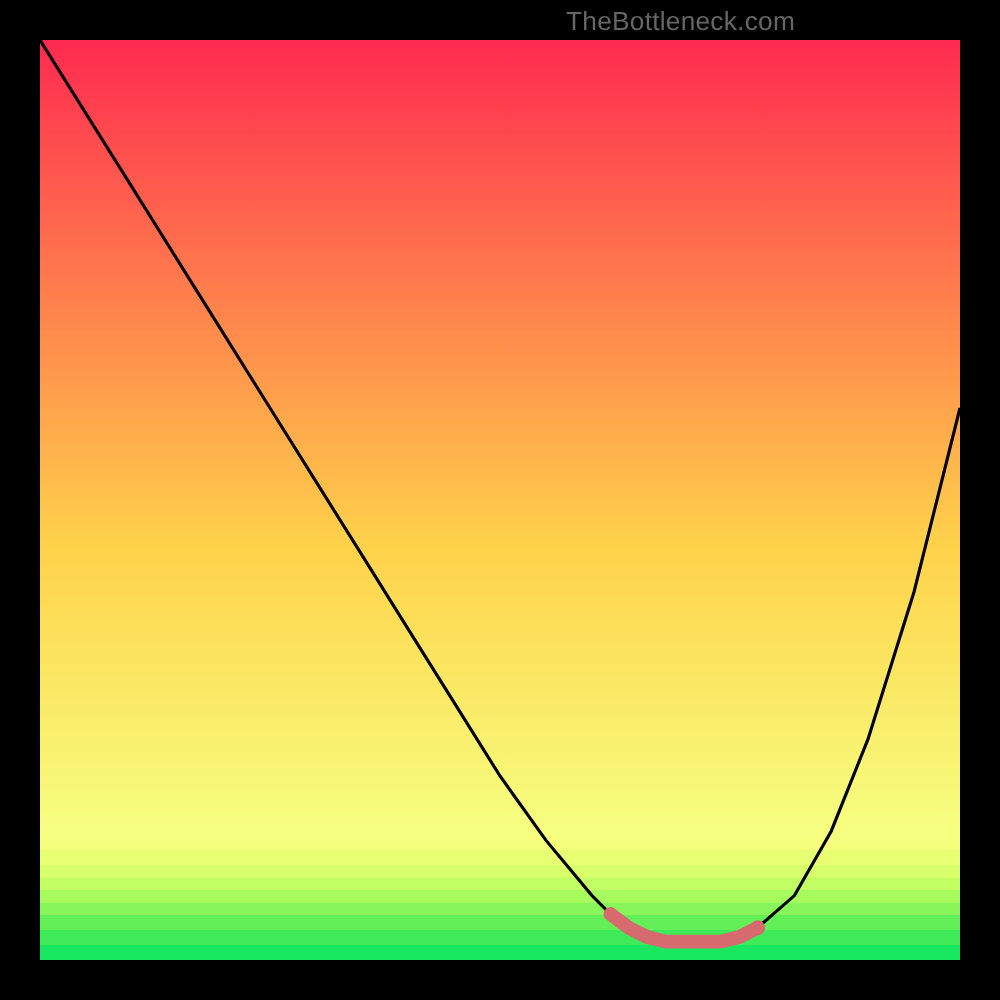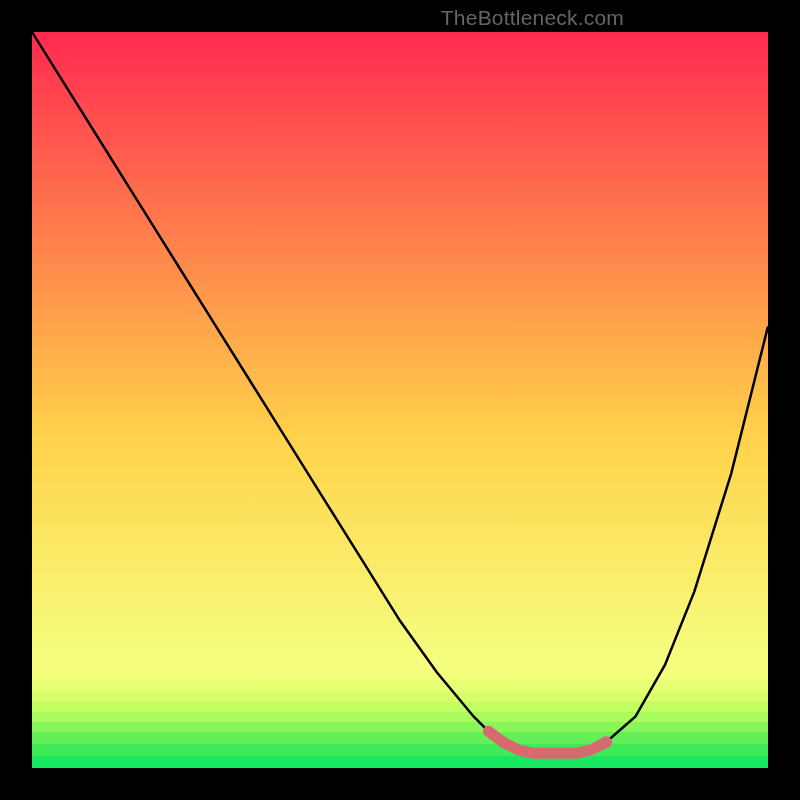--- a/index.html
+++ b/index.html
@@ -9,20 +9,21 @@
     width: 800px;
     height: 800px;
     overflow: hidden;
     font-family: Arial, Helvetica, sans-serif;
   }
   .frame {
     position: relative;
     width: 636px;
     height: 800px;
     background: #000;
+    padding-left: 12px;
   }
   .plot {
     position: absolute;
     left: 32px;
     top: 32px;
     width: 736px;
     height: 736px;
     overflow: hidden;
   }
   .watermark {

